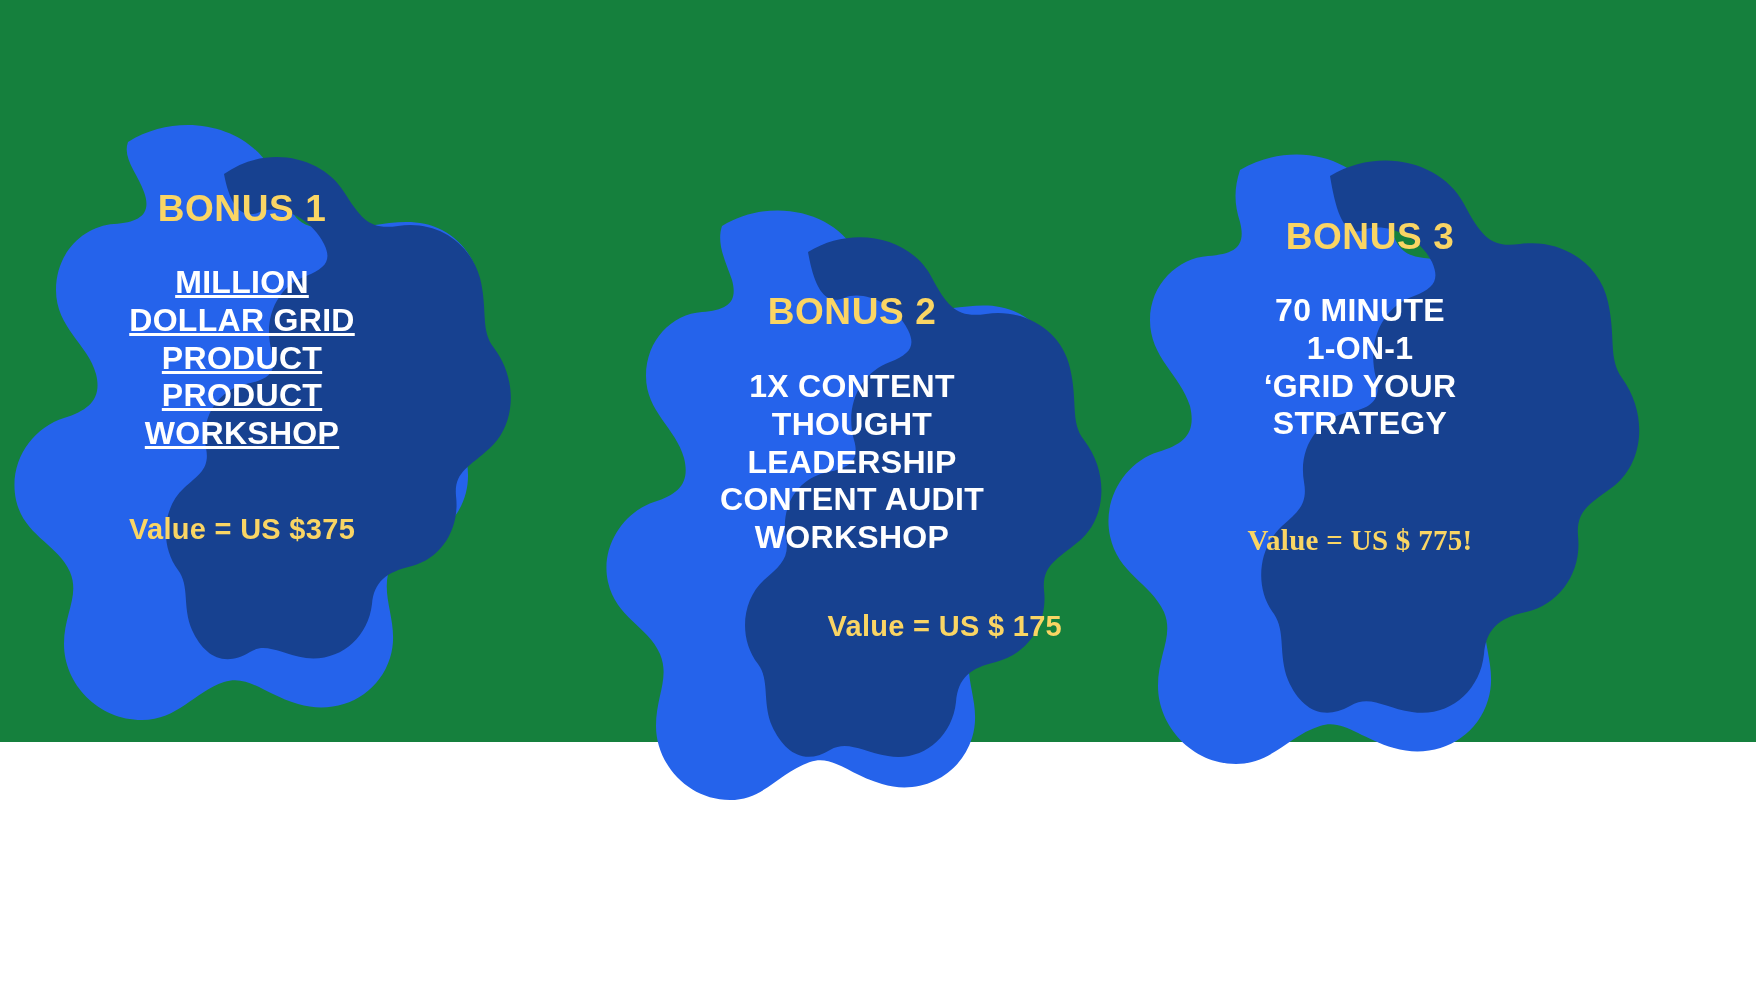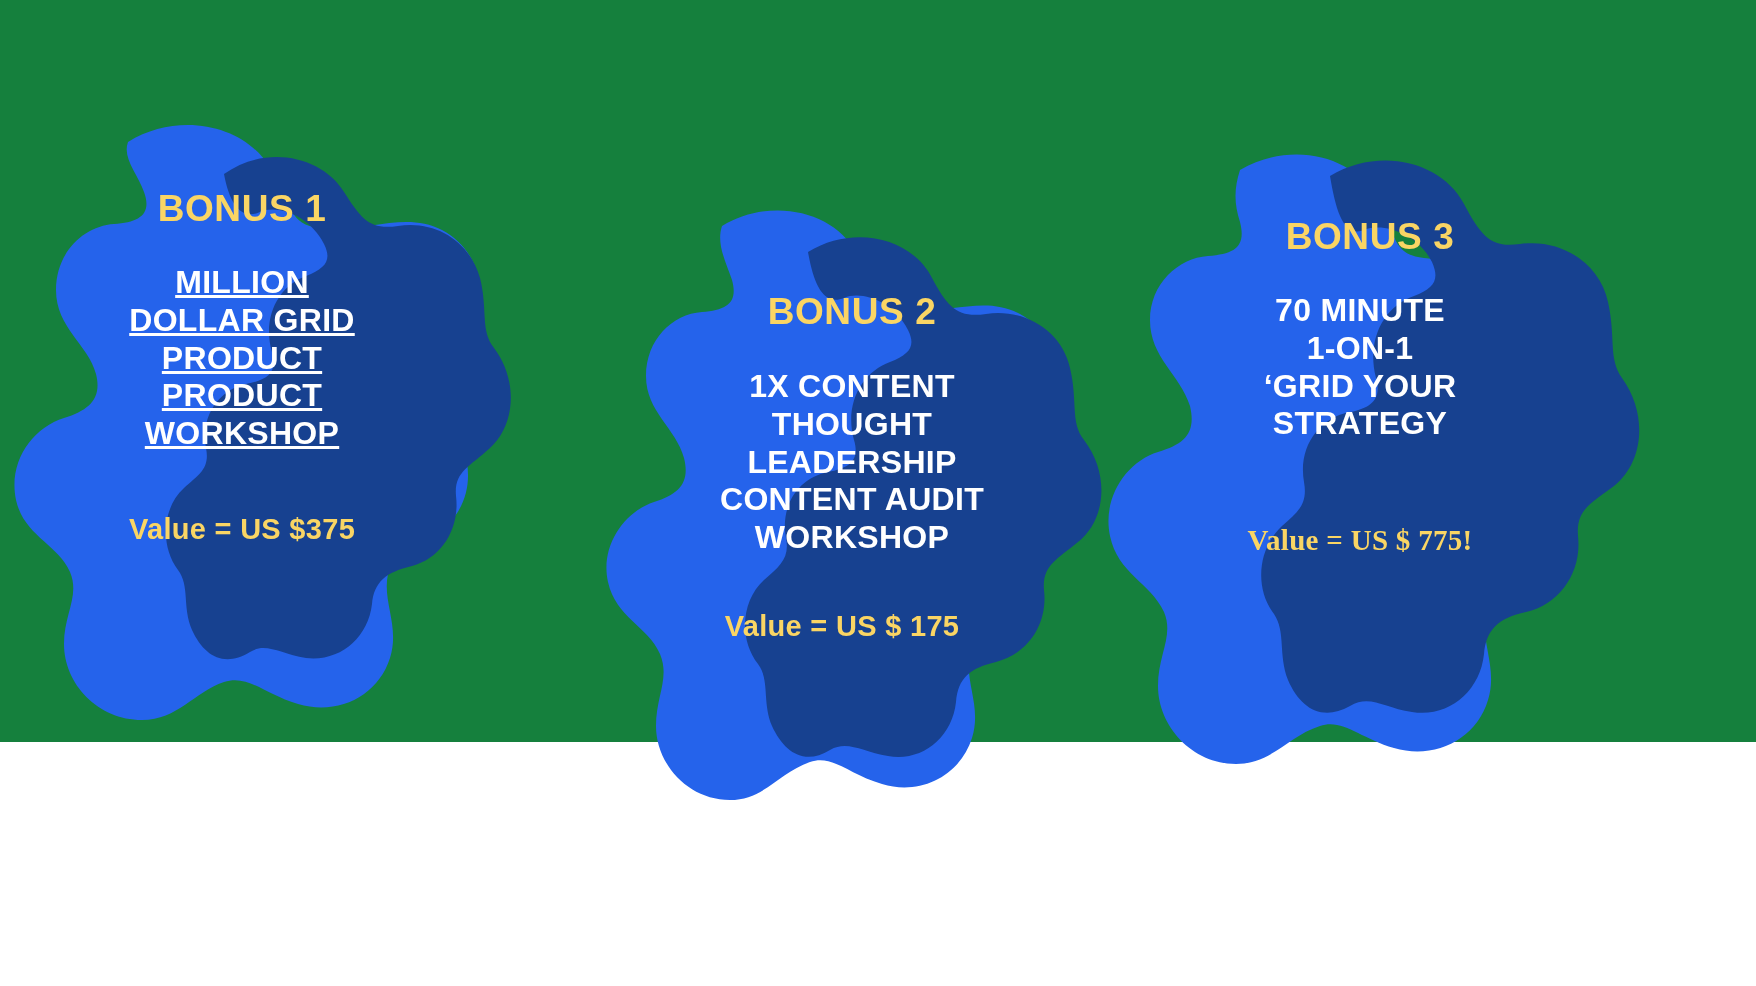--- a/index.html
+++ b/index.html
@@ -86,21 +86,21 @@
   }
 
   
   #card-1 .card-heading { left: 60px;  top: 93px;  width: 360px; }
   #card-1 .card-body    { left: 40px;  top: 168px; width: 400px; text-decoration: underline; }
   #card-1 .card-value   { left: 30px;  top: 417px; width: 420px; }
 
   
   #card-2 .card-heading { left: 100px; top: 102px; width: 360px; }
   #card-2 .card-body    { left: 60px;  top: 178px; width: 440px; }
-  #card-2 .card-value   { left: 50px;  top: 420px; width: 440px; }
+  #card-2 .card-value   { left: 50px;  top: 420px; width: 440px; text-align: right; }
 
   
   #card-3 .card-heading { left: 110px; top: 77px;  width: 360px; }
   #card-3 .card-body    { left: 90px;  top: 152px; width: 380px; }
   #card-3 .card-value   { left: 60px;  top: 384px; width: 440px; font-family: Liberation Serif, serif; }
 
   .body-line { display: block; }
 </style>
 </head>
 <body style="background: rgb(255, 255, 255);">

